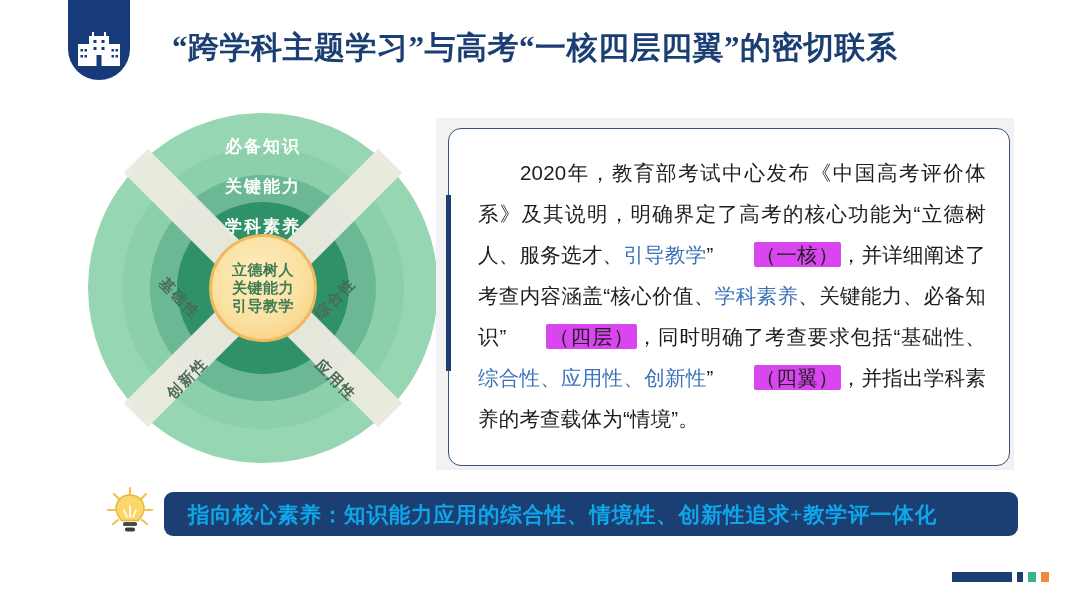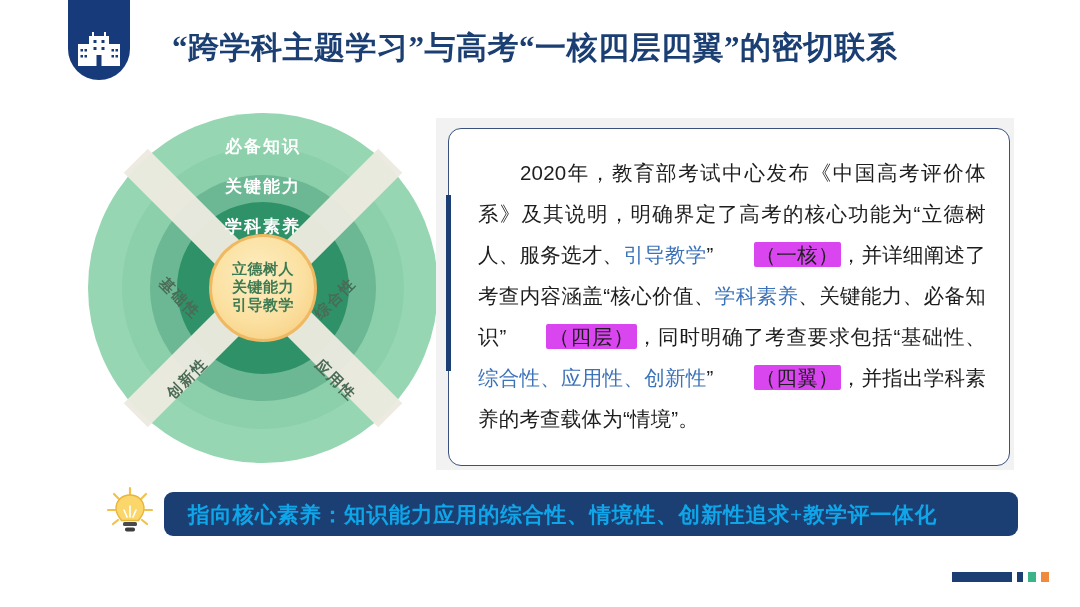--- a/index.html
+++ b/index.html
@@ -81,21 +81,20 @@
     height: 108px;
     border-radius: 50%;
     background: radial-gradient(circle at 45% 38%, #fdeec2 0%, #fbe0a0 55%, #f6c978 100%);
     border: 3px solid #f0b860;
     box-sizing: border-box;
     display: flex;
     flex-direction: column;
     align-items: center;
     justify-content: center;
     line-height: 1.18;
-    font-family: Liberation Serif, serif;
   }
   .core-line {
     font-size: 15px;
     font-weight: bold;
     color: #3e7a52;
     letter-spacing: 0.5px;
   }
 
   
   .band {

